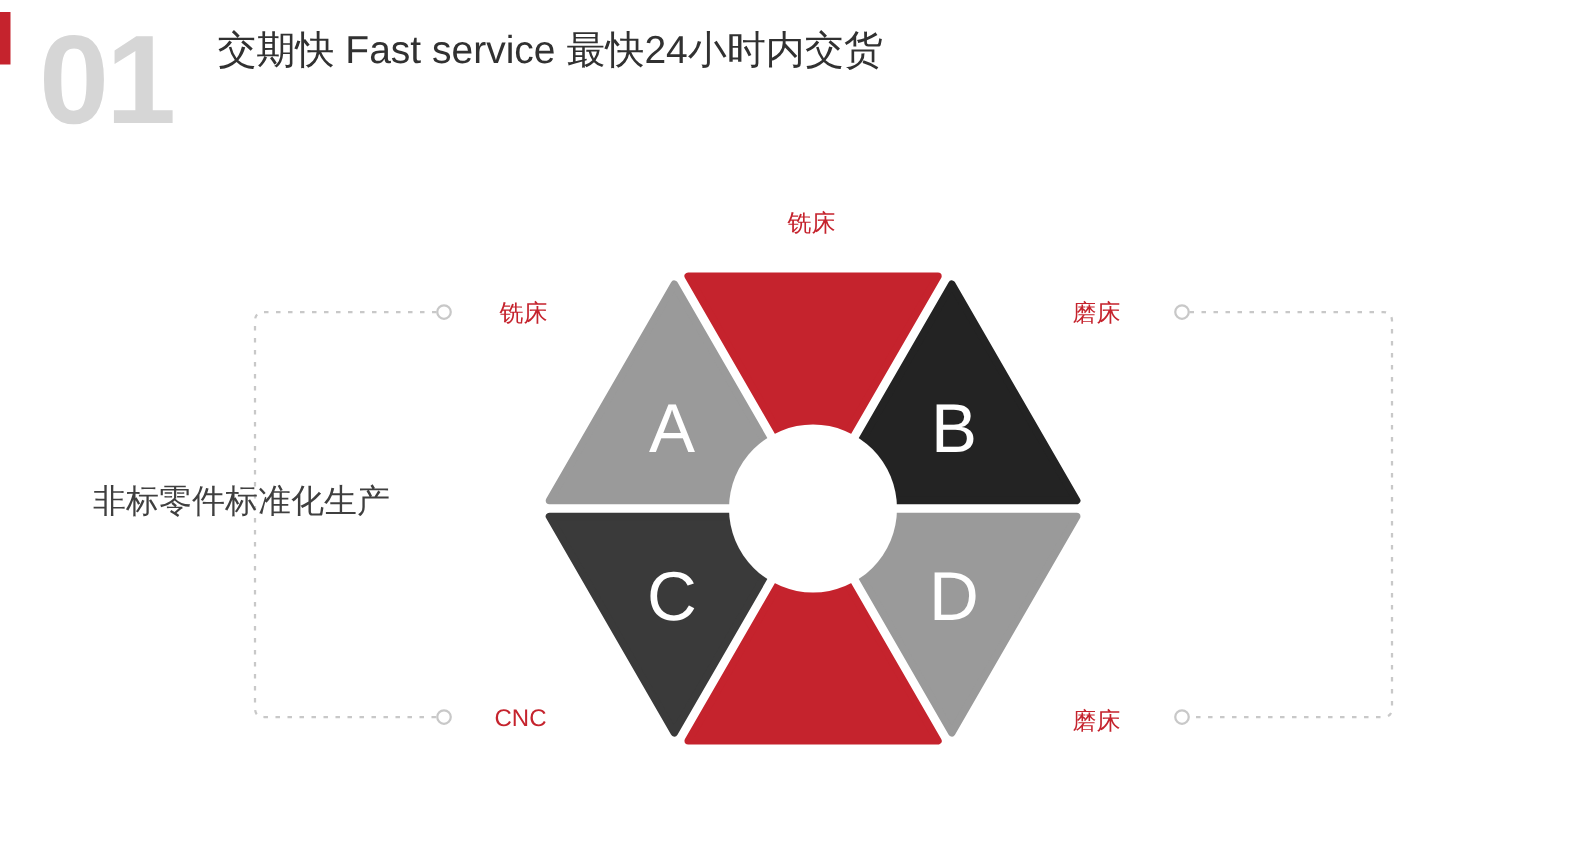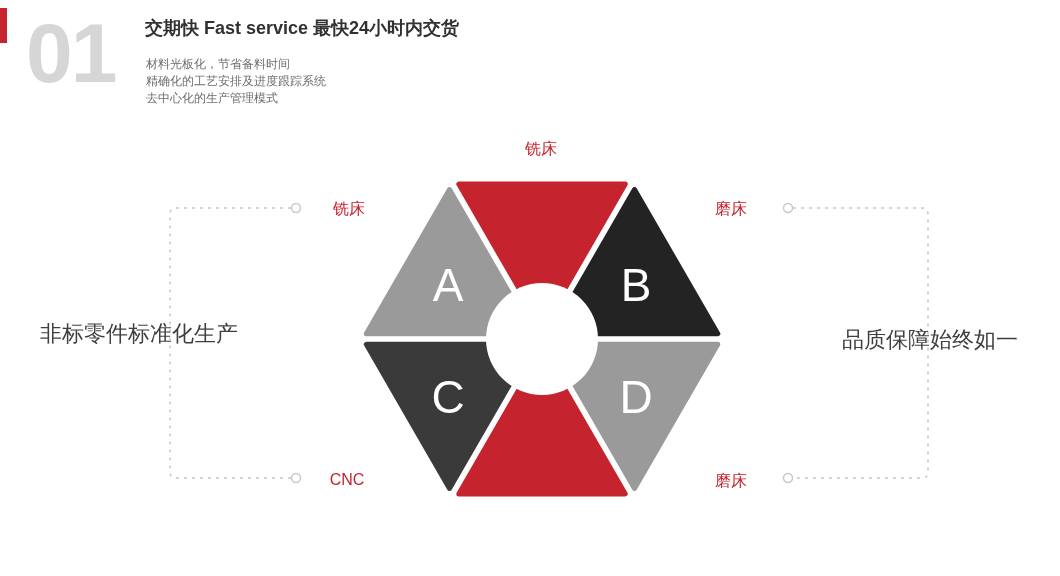--- a/index.html
+++ b/index.html
@@ -26,22 +26,22 @@
     left: 26px; top: 14px;
     font-size: 84px;
     font-weight: bold;
     line-height: 0.95;
     letter-spacing: -2px;
     color: var(--number-gray);
   }
   .title {
     position: absolute;
     left: 145px; top: 16px;
-    font-size: 18px;
-    font-weight: bold;
+    font-size: 26px;
+    font-weight: normal;
     color: var(--title-dark);
     white-space: nowrap;
   }
   .bullets {
     position: absolute;
     left: 146px; top: 56px;
     font-size: 12px;
     line-height: 17px;
     color: var(--body-gray);
   }
@@ -86,25 +86,20 @@
 </style>
 </head>
 <body>
 
 <div class="slide">
 
   <div class="accent-bar"></div>
   <div class="big-number">01</div>
   <div class="title">交期快  Fast service 最快24小时内交货</div>
 
-  <div class="bullets">
-    <div>材料光板化，节省备料时间</div>
-    <div>精确化的工艺安排及进度跟踪系统</div>
-    <div>去中心化的生产管理模式</div>
-  </div>
 
   <svg class="diagram" width="1060" height="576" viewBox="0 0 1060 576">
 
     <path class="dash" d="M 291 208 H 176 Q 170 208 170 214 V 472 Q 170 478 176 478 H 291"></path>
     <path class="dash" d="M 793 208 H 922 Q 928 208 928 214 V 472 Q 928 478 922 478 H 793"></path>
     <circle class="dot" cx="296" cy="208" r="4.5"></circle>
     <circle class="dot" cx="296" cy="478" r="4.5"></circle>
     <circle class="dot" cx="788" cy="208" r="4.5"></circle>
     <circle class="dot" cx="788" cy="478" r="4.5"></circle>
 
@@ -123,16 +118,15 @@
     <text class="letter" x="636" y="413">D</text>
   </svg>
 
   <div class="hex-label" style="left:541px; top:139px;">铣床</div>
   <div class="hex-label" style="left:349px; top:199px;">铣床</div>
   <div class="hex-label" style="left:731px; top:199px;">磨床</div>
   <div class="hex-label" style="left:347px; top:471px;">CNC</div>
   <div class="hex-label" style="left:731px; top:471px;">磨床</div>
   <div class="hex-label" style="left:541px; top:528px;font-family:Liberation Mono, monospace;">线切割</div>
 
-  <div class="caption" style="left:40px; top:319px;">非标零件标准化生产</div>
-  <div class="caption" style="left:842px; top:325px;">品质保障始终如一</div>
+  <div class="caption" style="left:62px; top:319px;">非标零件标准化生产</div>
 
 </div>
 
 </body></html>

